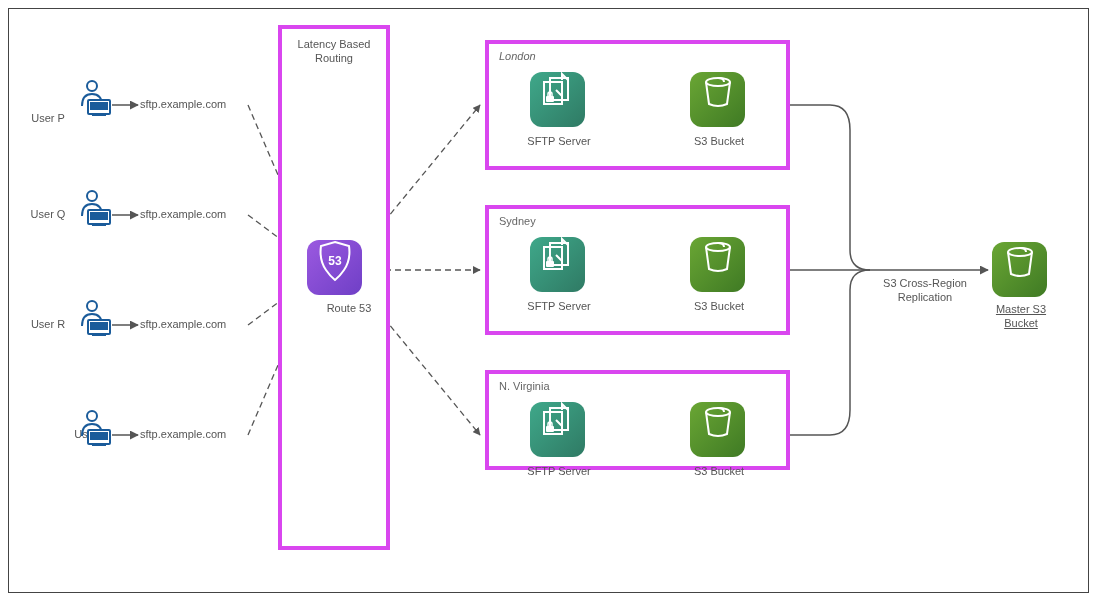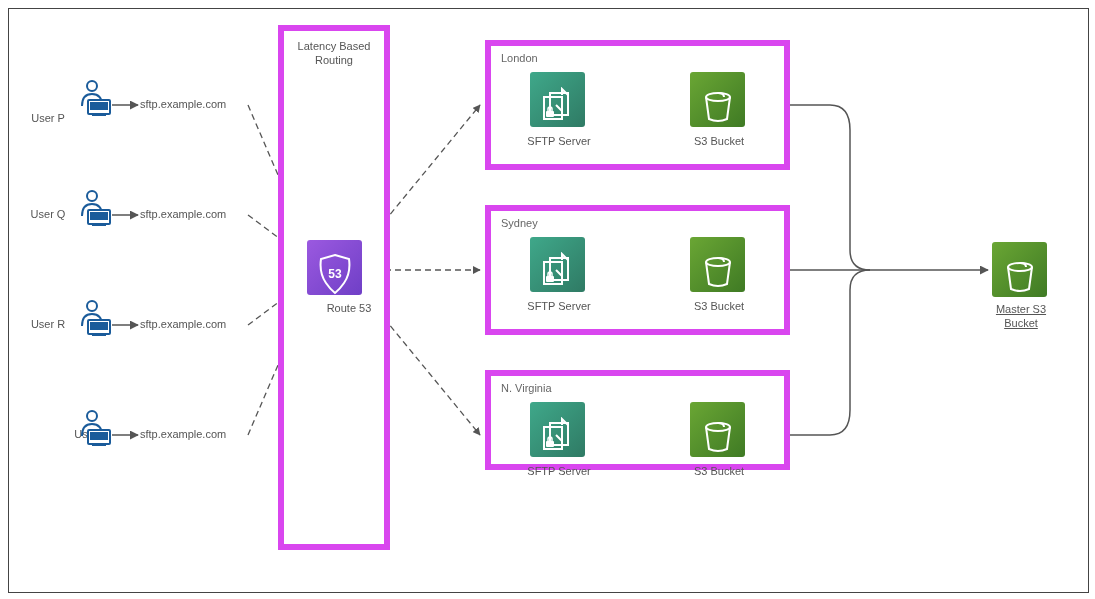--- a/index.html
+++ b/index.html
@@ -18,44 +18,44 @@
   .outer-border {
     position: absolute;
     left: 8px;
     top: 8px;
     width: 1079px;
     height: 583px;
     border: 1px solid #444;
   }
   .box {
     position: absolute;
-    border: 6px solid #d946ef;
+    border: 4px solid #d946ef;
     background: #fff;
     box-sizing: border-box;
   }
   .box-title {
     position: absolute;
     top: 6px;
     left: 10px;
     font-size: 11px;
     color: #666;
   }
   .label {
     position: absolute;
     font-size: 11px;
     text-align: center;
     color: #555;
   }
   .icon-tile {
     position: absolute;
     width: 55px;
     height: 55px;
-    border-radius: 3px;
+    border-radius: 12px;
     display: flex;
-    align-items: flex-end;
+    align-items: flex-start;
     justify-content: center;
   }
   svg.connector {
     position: absolute;
     left: 0; top: 0;
     width: 1095px;
     height: 599px;
     pointer-events: none;
   }
 </style>
@@ -148,21 +148,21 @@
     <div class="label" style="position:relative; width:100%; top:8px; text-align:center; line-height:1.3;">Latency Based Routing</div>
   </div>
   <div class="icon-tile" style="left:307px; top:240px; background:linear-gradient(135deg,#9b59e0,#6f3fc6);">
     <svg width="38" height="42" viewBox="0 0 38 42">
       <path d="M19 2 L33 6 Q35 20 28 30 Q24 36 19 40 Q14 36 10 30 Q3 20 5 6 Z" fill="none" stroke="#fff" stroke-width="2"></path>
       <text x="19" y="25" text-anchor="middle" fill="#fff" font-size="12" font-family="Arial" font-weight="bold">53</text>
     </svg>
   </div>
   <div class="label" style="left:294px; top:302px; width:110px;">Route 53</div>
 
-  <div class="box" style="left:485px; top:40px; width:305px; height:130px;">
+  <div class="box" style="left:485px; top:40px; width:305px; height:130px;font-style:italic;">
     <div class="box-title">London</div>
   </div>
   <div class="icon-tile" style="left:530px; top:72px; background:linear-gradient(135deg,#3fa88a,#2f7a64);">
     <svg width="40" height="40" viewBox="0 0 40 40">
       <rect x="6" y="10" width="18" height="22" fill="none" stroke="#fff" stroke-width="2"></rect>
       <rect x="12" y="6" width="18" height="22" fill="none" stroke="#fff" stroke-width="2"></rect>
       <path d="M24 8 L24 2 L30 8 M24 18 L24 24 L18 18" fill="none" stroke="#fff" stroke-width="2"></path>
       <rect x="8" y="24" width="8" height="6" rx="1" fill="#fff"></rect>
       <path d="M10 24 v-2 a2 2 0 0 1 4 0 v2" fill="none" stroke="#fff" stroke-width="1.5"></path>
     </svg>
@@ -214,20 +214,21 @@
   <div class="label" style="left:505px; top:465px; width:108px;">SFTP Server</div>
   <div class="icon-tile" style="left:690px; top:402px; background:linear-gradient(135deg,#6aa634,#3f7a24);">
     <svg width="40" height="40" viewBox="0 0 40 40">
       <ellipse cx="20" cy="10" rx="12" ry="4" fill="none" stroke="#fff" stroke-width="2"></ellipse>
       <path d="M8 10 L11 32 Q20 36 29 32 L32 10" fill="none" stroke="#fff" stroke-width="2"></path>
       <path d="M20 6 Q26 6 26 10" fill="none" stroke="#fff" stroke-width="2"></path>
     </svg>
   </div>
   <div class="label" style="left:665px; top:465px; width:108px;">S3 Bucket</div>
 
+  <div class="label" style="left:870px; top:276px; width:110px; line-height:1.3;">S3 Cross-Region Replication</div>
 
   <div class="icon-tile" style="left:992px; top:242px; background:linear-gradient(135deg,#6aa634,#3f7a24);">
     <svg width="40" height="40" viewBox="0 0 40 40">
       <ellipse cx="20" cy="10" rx="12" ry="4" fill="none" stroke="#fff" stroke-width="2"></ellipse>
       <path d="M8 10 L11 32 Q20 36 29 32 L32 10" fill="none" stroke="#fff" stroke-width="2"></path>
       <path d="M20 6 Q26 6 26 10" fill="none" stroke="#fff" stroke-width="2"></path>
     </svg>
   </div>
   <div class="label" style="left:980px; top:302px; width:82px; line-height:1.3;text-decoration:underline;">Master S3 Bucket</div>
 

